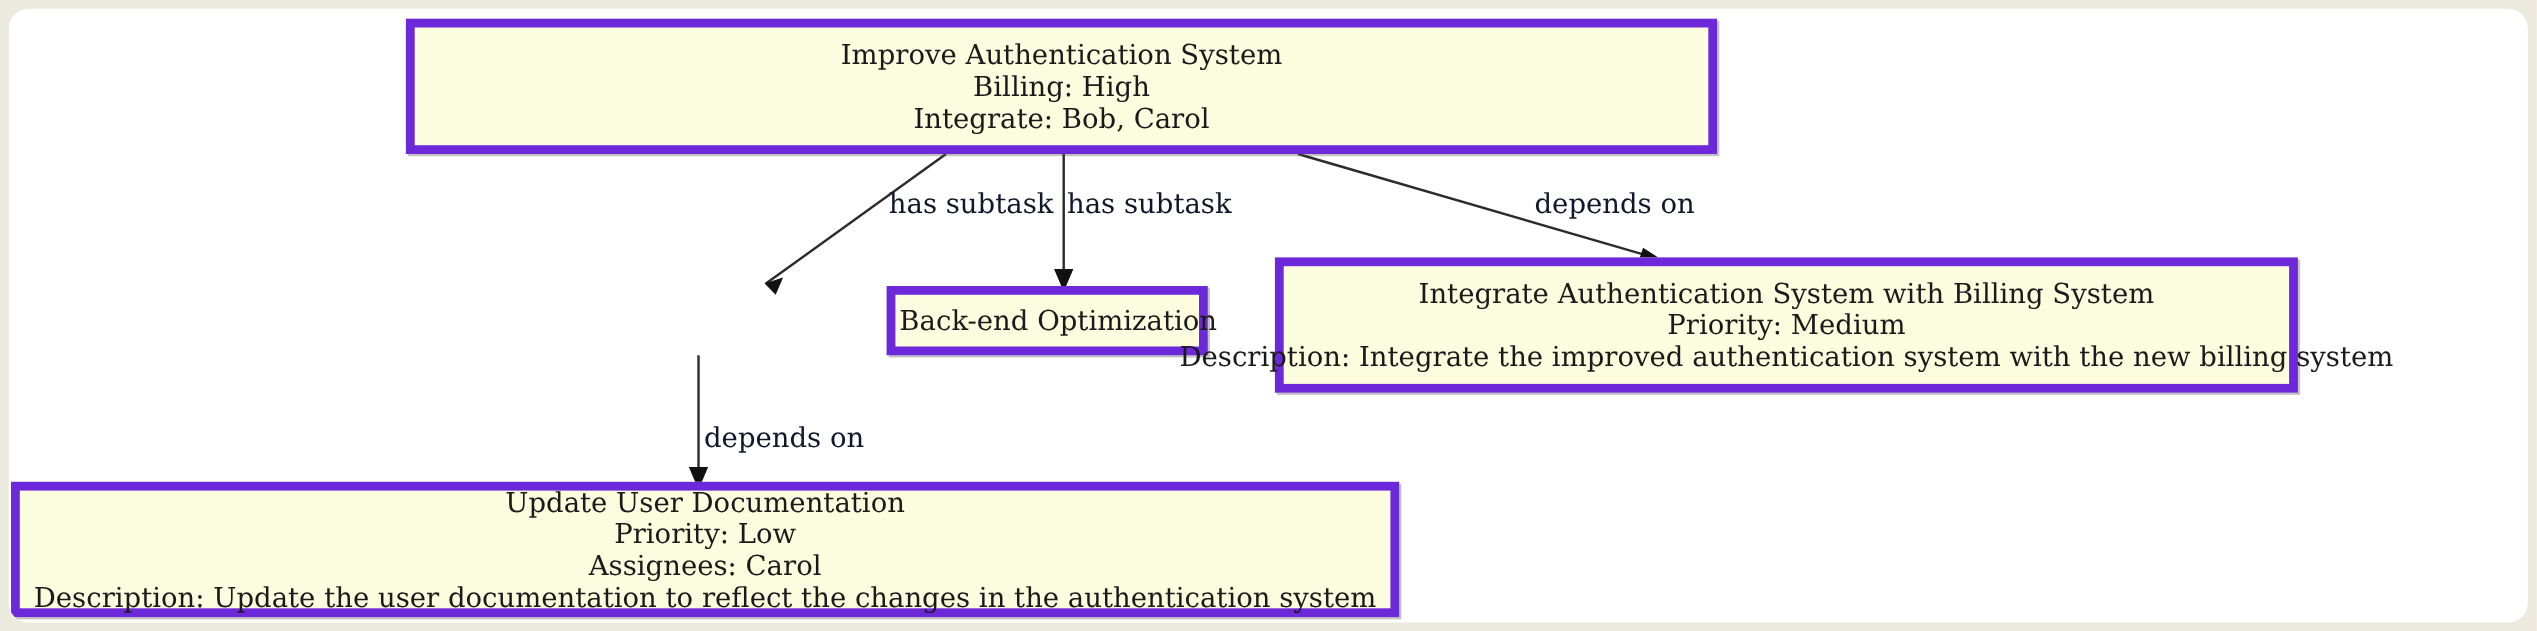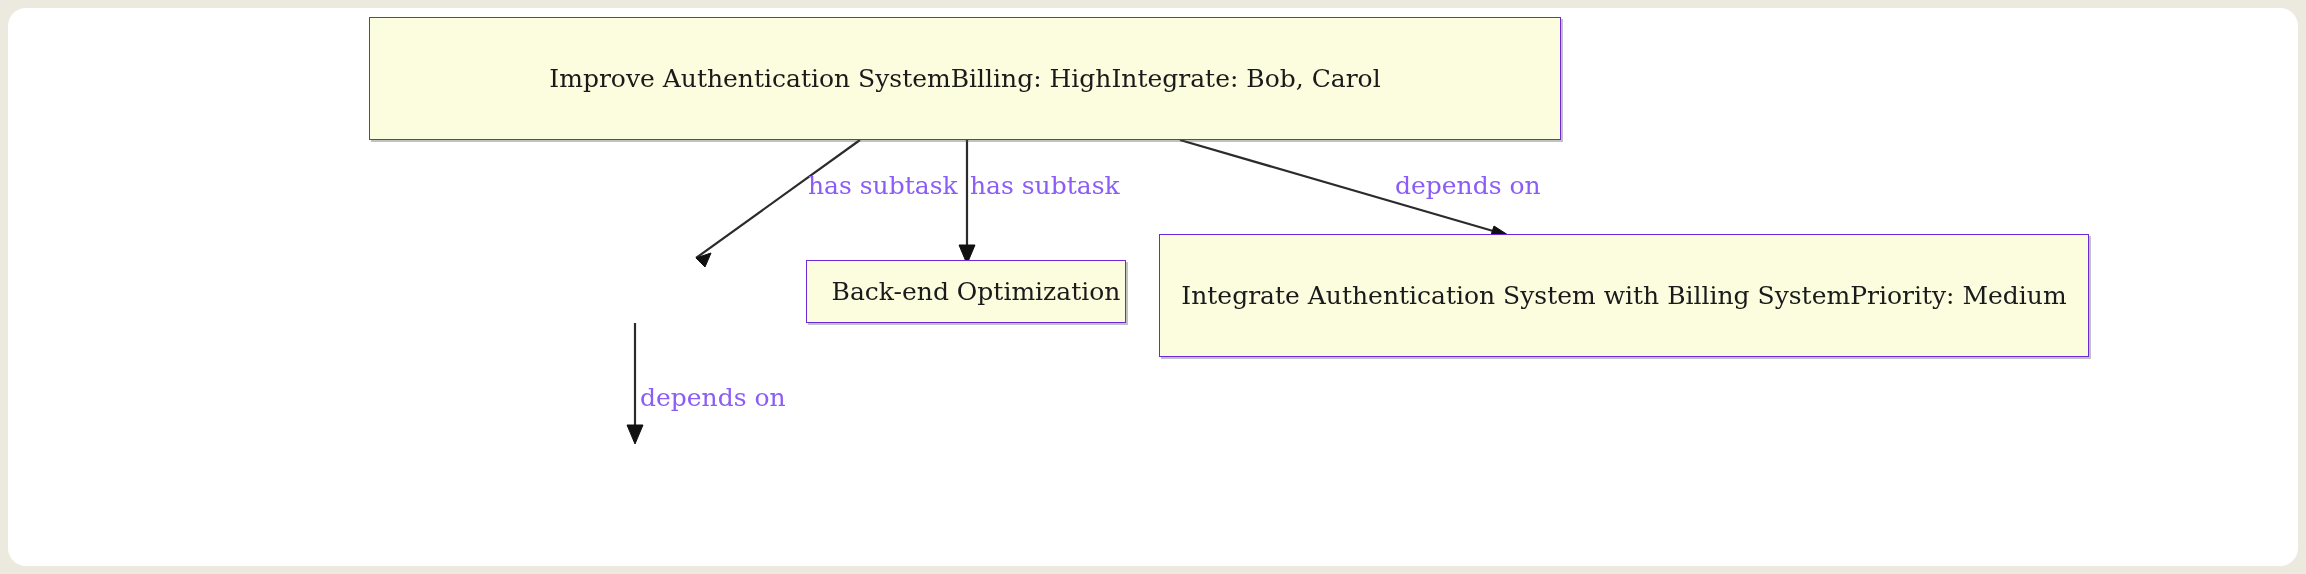--- a/index.html
+++ b/index.html
@@ -27,40 +27,40 @@
     position: absolute;
     left: 0;
     top: 0;
     width: 2290px;
     height: 558px;
   }
   .node {
     position: absolute;
     box-sizing: border-box;
     background: #fcfcdf;
-    border: 1px solid #6d28d9;
+    border: 8px solid #6d28d9;
     box-shadow: 2px 2px 0 rgba(80,80,80,0.35);
     display: flex;
-    flex-direction: row;
+    flex-direction: column;
     align-items: center;
     justify-content: center;
     text-align: center;
     color: #1a1a1a;
     font-size: 25px;
     line-height: 29px;
     white-space: nowrap;
   }
   .node .line {
     display: block;
   }
   .edge-label {
     position: absolute;
     font-size: 25px;
     line-height: 28px;
-    color: #8b5cf6;
+    color: #0f172a;
     white-space: nowrap;
     background: transparent;
   }
   svg.edges {
     position: absolute;
     left: 0;
     top: 0;
     width: 2290px;
     height: 558px;
     pointer-events: none;
@@ -104,29 +104,36 @@
       </g>
     </svg>
 
     <div class="node" style="left:361px; top:9px; width:1192px; height:123px;">
       <span class="line">Improve Authentication System</span>
       <span class="line">Billing: High</span>
       <span class="line">Integrate: Bob, Carol</span>
     </div>
 
 
-    <div class="node" style="left:798px; top:252px; width:320px; height:63px;padding-left:20px;">
+    <div class="node" style="left:798px; top:252px; width:292px; height:63px;padding-left:20px;">
       <span class="line">Back-end Optimization</span>
     </div>
 
     <div class="node" style="left:1151px; top:226px; width:930px; height:123px;">
       <span class="line">Integrate Authentication System with Billing System</span>
       <span class="line">Priority: Medium</span>
+      <span class="line">Description: Integrate the improved authentication system with the new billing system</span>
     </div>
 
+    <div class="node" style="left:2px; top:430px; width:1262px; height:123px;">
+      <span class="line">Update User Documentation</span>
+      <span class="line">Priority: Low</span>
+      <span class="line">Assignees: Carol</span>
+      <span class="line">Description: Update the user documentation to reflect the changes in the authentication system</span>
+    </div>
 
     <div class="edge-label" style="left:800px; top:164px;">has subtask</div>
 
     <div class="edge-label" style="left:962px; top:164px;">has subtask</div>
 
     <div class="edge-label" style="left:1387px; top:164px;">depends on</div>
 
     <div class="edge-label" style="left:632px; top:376px;">depends on</div>
 
   </div>

